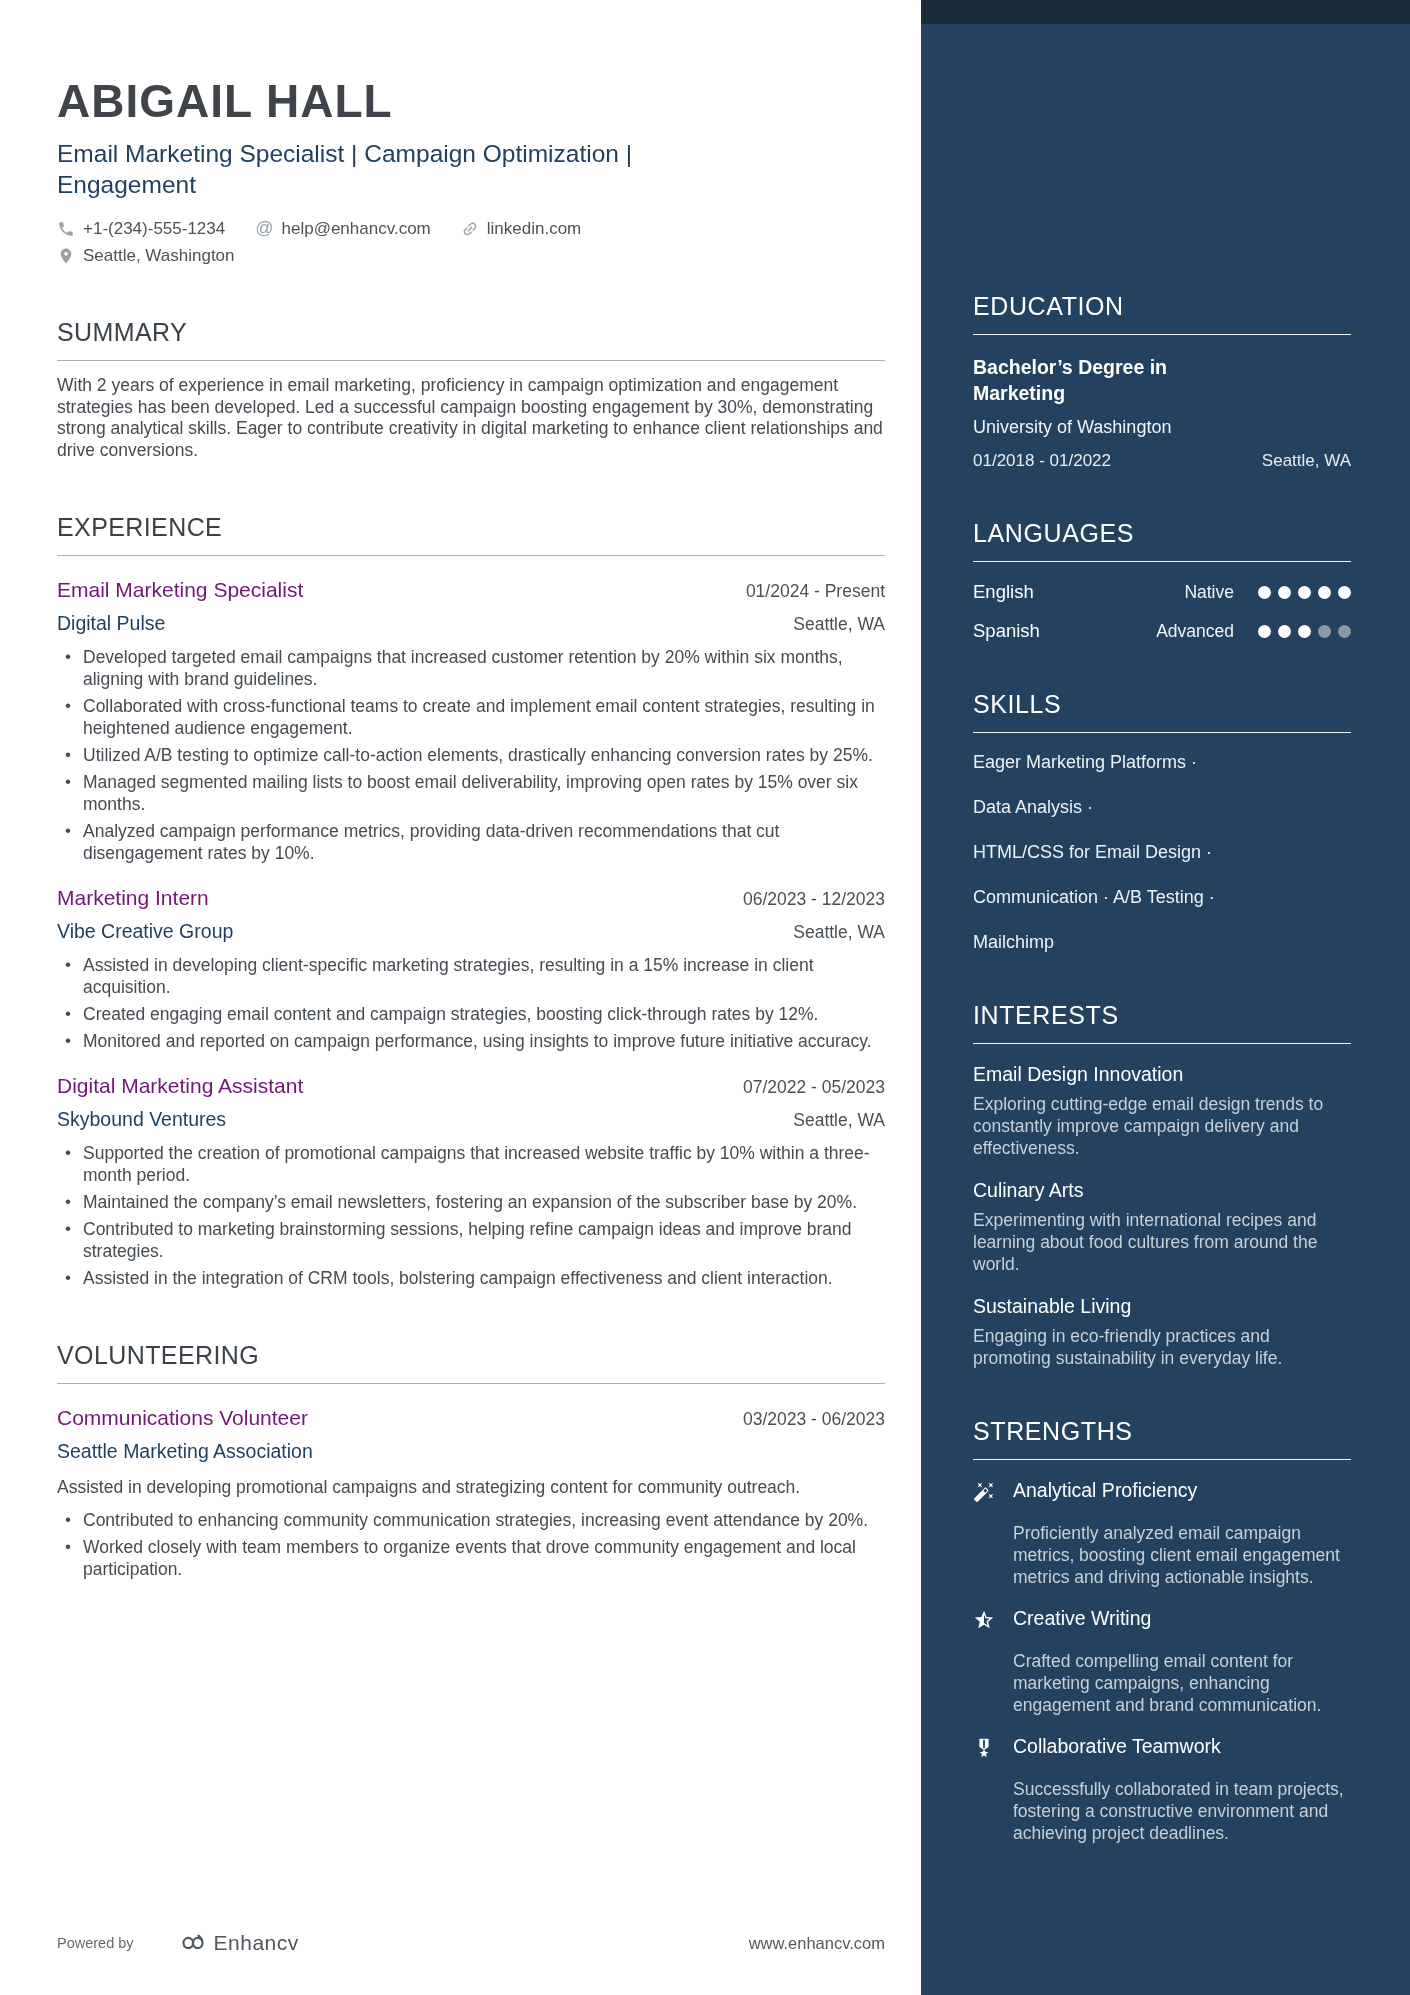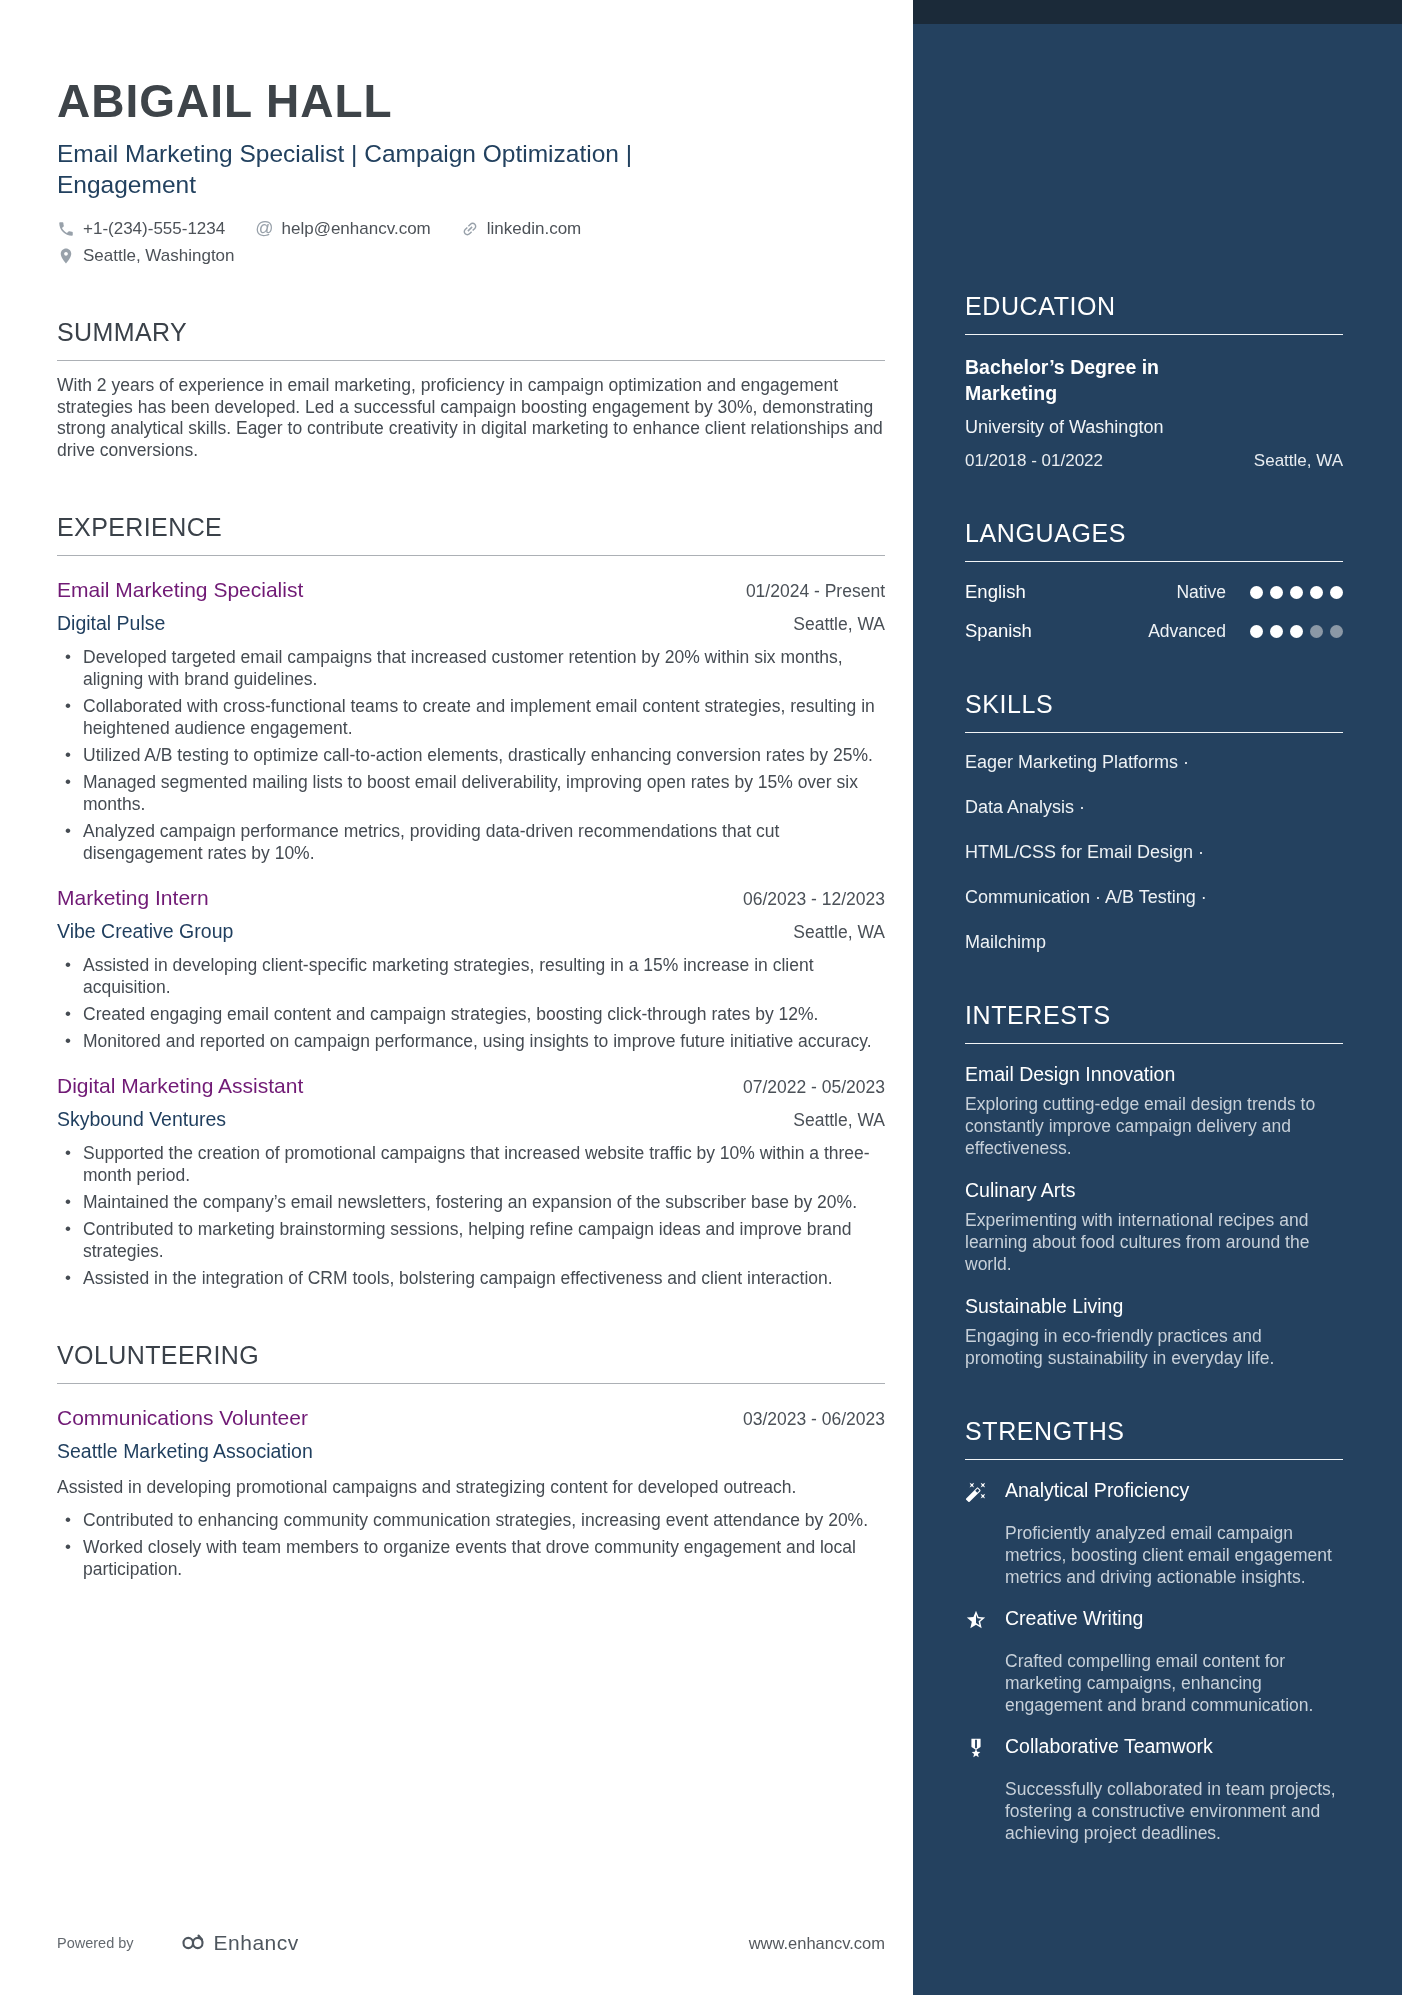--- a/index.html
+++ b/index.html
@@ -7,21 +7,21 @@
   body {
     font-family:"Liberation Sans", sans-serif;
     background:#ffffff;
     color:#454B52;
     position:relative;
   }
   .page { position:relative; width:1410px; height:1995px; background:#ffffff; overflow:hidden; }
 
   
   .sidebar {
-    position:absolute; top:0; right:8px; width:489px; height:1995px;
+    position:absolute; top:0; right:0; width:489px; height:1995px;
     background:#24415F; color:#fff;
     padding:292px 59px 0 52px;
   }
   .sidebar-strip { position:absolute; top:0; left:0; width:100%; height:24px; background:#1B2A39; }
   .side-section { margin-bottom:48px; }
   .side-heading { font-size:25px; font-weight:normal; letter-spacing:0.6px; color:#ffffff; }
   .side-rule { border:none; border-top:1.6px solid #f2f5f7; margin:13px 0 19px 0; }
 
   .edu-degree { font-size:19.5px; font-weight:bold; line-height:26px; max-width:260px; }
   .edu-school { font-size:18px; margin-top:11px; color:#f2f5f7; }
@@ -305,21 +305,21 @@
       <hr class="main-rule">
 
       <div class="job">
         <div class="row-between">
           <span class="job-title">Communications Volunteer</span>
           <span class="job-dates">03/2023 - 06/2023</span>
         </div>
         <div class="row-between job-sub">
           <span class="job-company">Seattle Marketing Association</span>
         </div>
-        <p class="vol-desc">Assisted in developing promotional campaigns and strategizing content for developed outreach.</p>
+        <p class="vol-desc">Assisted in developing promotional campaigns and strategizing content for community outreach.</p>
         <ul class="bullets">
           <li>Contributed to enhancing community communication strategies, increasing event attendance by 20%.</li>
           <li>Worked closely with team members to organize events that drove community engagement and local participation.</li>
         </ul>
       </div>
     </section>
   </main>
 
   <div class="footer">
     <span class="powered">Powered by</span>

